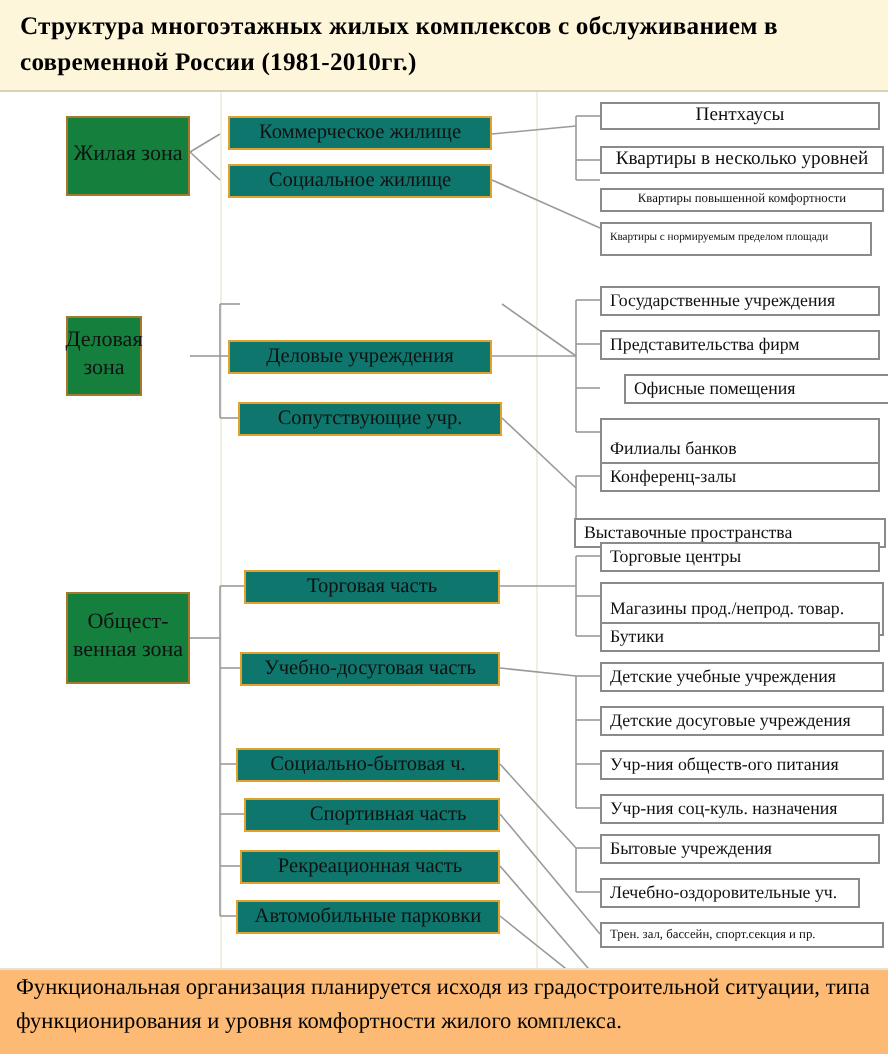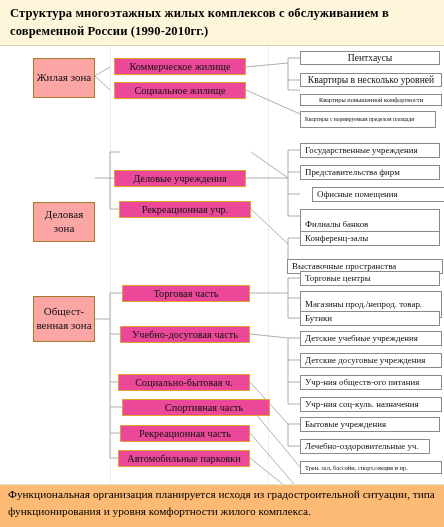--- a/index.html
+++ b/index.html
@@ -33,31 +33,31 @@
   
   .guide{position:absolute;width:1px;background:#f3efe0;}
 
   
   svg.links{position:absolute;left:0;top:0;width:444px;height:438px;}
   svg.links line, svg.links path{stroke:#9a9a9a;stroke-width:.8;fill:none;}
 
   
   .zone{
     position:absolute;
-    background:#fca5a5;
+    background:#15803d;
     border:1px solid #a8782a;
     box-sizing:border-box;
     display:flex;align-items:center;justify-content:center;
     text-align:center;color:#111;
     font-size:11px;line-height:1.25;
     font-family:"Liberation Serif","DejaVu Serif",serif;
   }
   .mid{
     position:absolute;
-    background:#ec4899;
+    background:#0f766e;
     border:1px solid #e0a22a;
     box-sizing:border-box;
     display:flex;align-items:center;justify-content:center;
     text-align:center;color:#111;
     font-size:10.3px;line-height:1.15;
     font-family:"Liberation Serif","DejaVu Serif",serif;
   }
   .leaf{
     position:absolute;
     background:#ffffff;
@@ -85,21 +85,21 @@
     font-size:11.3px;color:#000;line-height:1.5;
     font-family:"Liberation Serif","DejaVu Serif",serif;
   }
 </style>
 </head>
 <body>
 
 <div class="page">
 
   <div class="title-band">
-    <div class="title-text">Структура многоэтажных жилых комплексов с обслуживанием в современной России (1990-2010гг.)</div>
+    <div class="title-text">Структура многоэтажных жилых комплексов с обслуживанием в современной России (1981-2010гг.)</div>
   </div>
 
   <div class="canvas">
 
     <div class="guide" style="left:110px;top:0;height:438px;"></div>
     <div class="guide" style="left:268px;top:0;height:438px;"></div>
 
     <svg class="links" viewBox="0 0 444 438">
 
       <path d="M95,30 L110,21 M95,30 L110,44"></path>
@@ -162,49 +162,49 @@
       <path d="M250,361 L300,421"></path>
 
       <path d="M250,387 L300,445"></path>
 
       <path d="M250,412 L300,452"></path>
     </svg>
 
     <div class="zone" style="left:33px;top:12px;width:62px;height:40px;">
       <span>Жилая зона</span>
     </div>
-    <div class="zone" style="left:33px;top:112px;width:62px;height:40px;margin-top:44px;">
+    <div class="zone" style="left:33px;top:112px;width:38px;height:40px;">
       <span>Деловая зона</span>
     </div>
     <div class="zone" style="left:33px;top:250px;width:62px;height:46px;">
       <span>Общест-венная зона</span>
     </div>
 
     <div class="mid" style="left:114px;top:12px;width:132px;height:17px;">
       <span>Коммерческое жилище</span>
     </div>
     <div class="mid" style="left:114px;top:36px;width:132px;height:17px;">
       <span>Социальное жилище</span>
     </div>
     <div class="mid" style="left:114px;top:124px;width:132px;height:17px;">
       <span>Деловые учреждения</span>
     </div>
     <div class="mid" style="left:119px;top:155px;width:132px;height:17px;">
-      <span>Рекреационная учр.</span>
+      <span>Сопутствующие учр.</span>
     </div>
     <div class="mid" style="left:120px;top:280px;width:130px;height:17px;">
       <span>Учебно-досуговая часть</span>
     </div>
     <div class="mid" style="left:122px;top:239px;width:128px;height:17px;">
       <span>Торговая часть</span>
     </div>
     <div class="mid" style="left:118px;top:328px;width:132px;height:17px;">
       <span>Социально-бытовая ч.</span>
     </div>
-    <div class="mid" style="left:122px;top:353px;width:148px;height:17px;padding-left:16px;">
+    <div class="mid" style="left:122px;top:353px;width:128px;height:17px;padding-left:16px;">
       <span>Спортивная часть</span>
     </div>
     <div class="mid" style="left:120px;top:379px;width:130px;height:17px;">
       <span>Рекреационная часть</span>
     </div>
     <div class="mid" style="left:118px;top:404px;width:132px;height:17px;">
       <span>Автомобильные парковки</span>
     </div>
 
     <div class="leaf center s10" style="left:300px;top:5px;width:140px;height:14px;">

